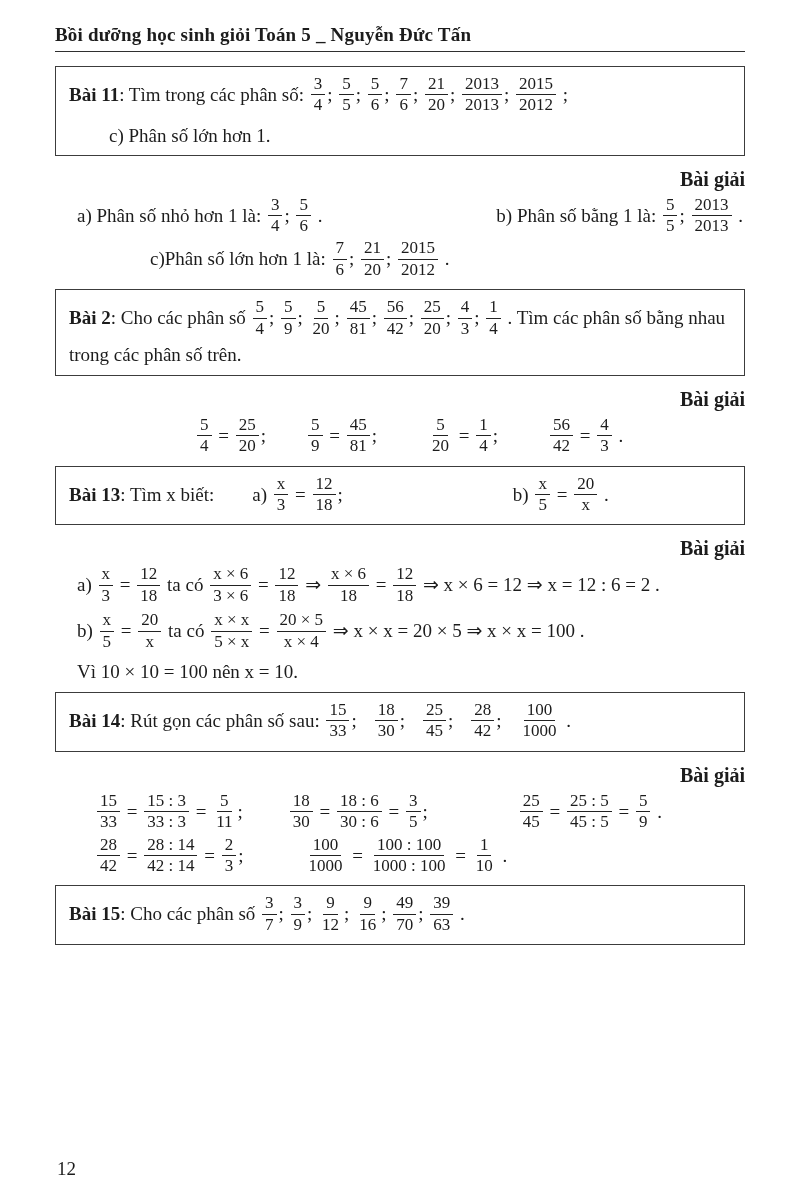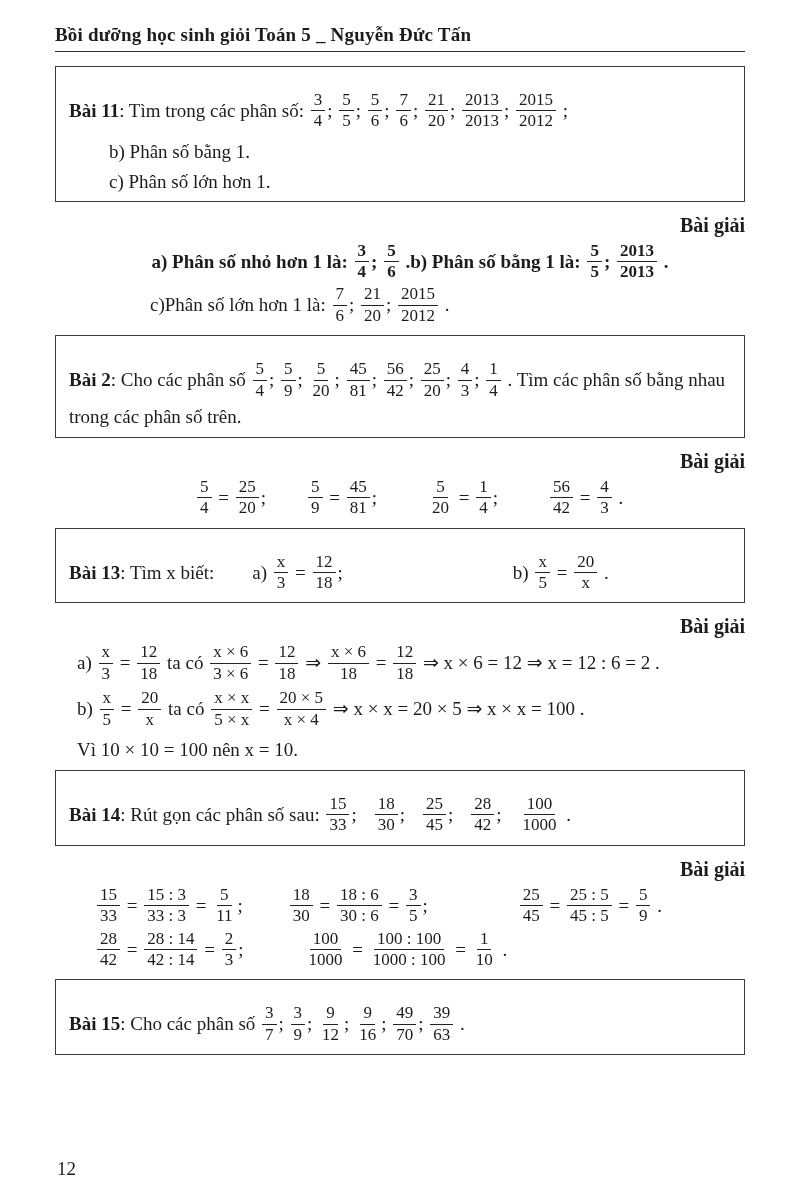--- a/index.html
+++ b/index.html
@@ -8,35 +8,35 @@
     background:#ffffff;color:#1c1c1c;
     font-family:"Liberation Serif", serif;
   }
   .sheet{padding:24px 55px 0 55px;width:690px;border-radius:30px;}
   .header{
     font-size:19px;font-weight:bold;letter-spacing:.2px;
     padding-bottom:5px;border-bottom:1.6px solid #2f2f2f;margin-bottom:14px;
   }
   .box{
     border:1.6px solid #3c3c3c;background:#fff;
-    padding:22px 13px 8px 13px;margin:8px 0 6px 0;
+    padding:6px 13px 8px 13px;margin:8px 0 6px 0;
   }
   .mathline{font-size:19px;line-height:1.32;}
   .mathline .txt,.mathline .bold{vertical-align:middle;}
   .bold{font-weight:bold;}
   .frac{
     display:inline-flex;flex-direction:column;align-items:center;
     vertical-align:middle;margin:2px 2px;font-size:17px;line-height:1.08;
   }
   .frac .num{padding:0 3px 1px 3px;border-bottom:1.4px solid #222;}
   .frac .den{padding:1px 3px 0 3px;}
   .sp{display:inline-block;vertical-align:middle;}
   .sub-item{margin:8px 0 0 40px;font-size:19px;}
   .sol-head{text-align:right;font-weight:bold;font-size:20px;margin:12px 0 3px 0;}
-  .sol-row{display:flex;justify-content:center;padding:0 2px 0 22px;font-weight:bold;}
+  .sol-row{display:flex;justify-content:space-between;padding:0 2px 0 22px;}
   .indent-c{margin-left:95px;}
   .indent-eq{margin-left:140px;}
   .indent-sol{margin-left:40px;}
   .indent-a{margin-left:22px;margin-top:2px;}
   .vi-line{margin:4px 0 0 22px;}
   .footer-num{position:absolute;left:57px;top:1158px;font-size:19px;}
 </style>
 </head>
 <body>
 
@@ -62,21 +62,20 @@
         </span><span class="txt">; </span><span class="frac">
           <span class="num">21</span>
           <span class="den">20</span>
         </span><span class="txt">; </span><span class="frac">
           <span class="num">2013</span>
           <span class="den">2013</span>
         </span><span class="txt">; </span><span class="frac">
           <span class="num">2015</span>
           <span class="den">2012</span>
         </span><span class="txt"> ;</span></div>
-    <div class="sub-item">b)  Phân số bằng 1.</div>
     <div class="sub-item">c)  Phân số lớn hơn 1.</div>
   </div>
 
   <div>
     <div class="sol-head">Bài giải</div>
     <div class="sol-row">
       <div class="mathline"><span class="txt">a) Phân số nhỏ hơn 1 là: </span><span class="frac">
             <span class="num">3</span>
             <span class="den">4</span>
           </span><span class="txt">; </span><span class="frac">

